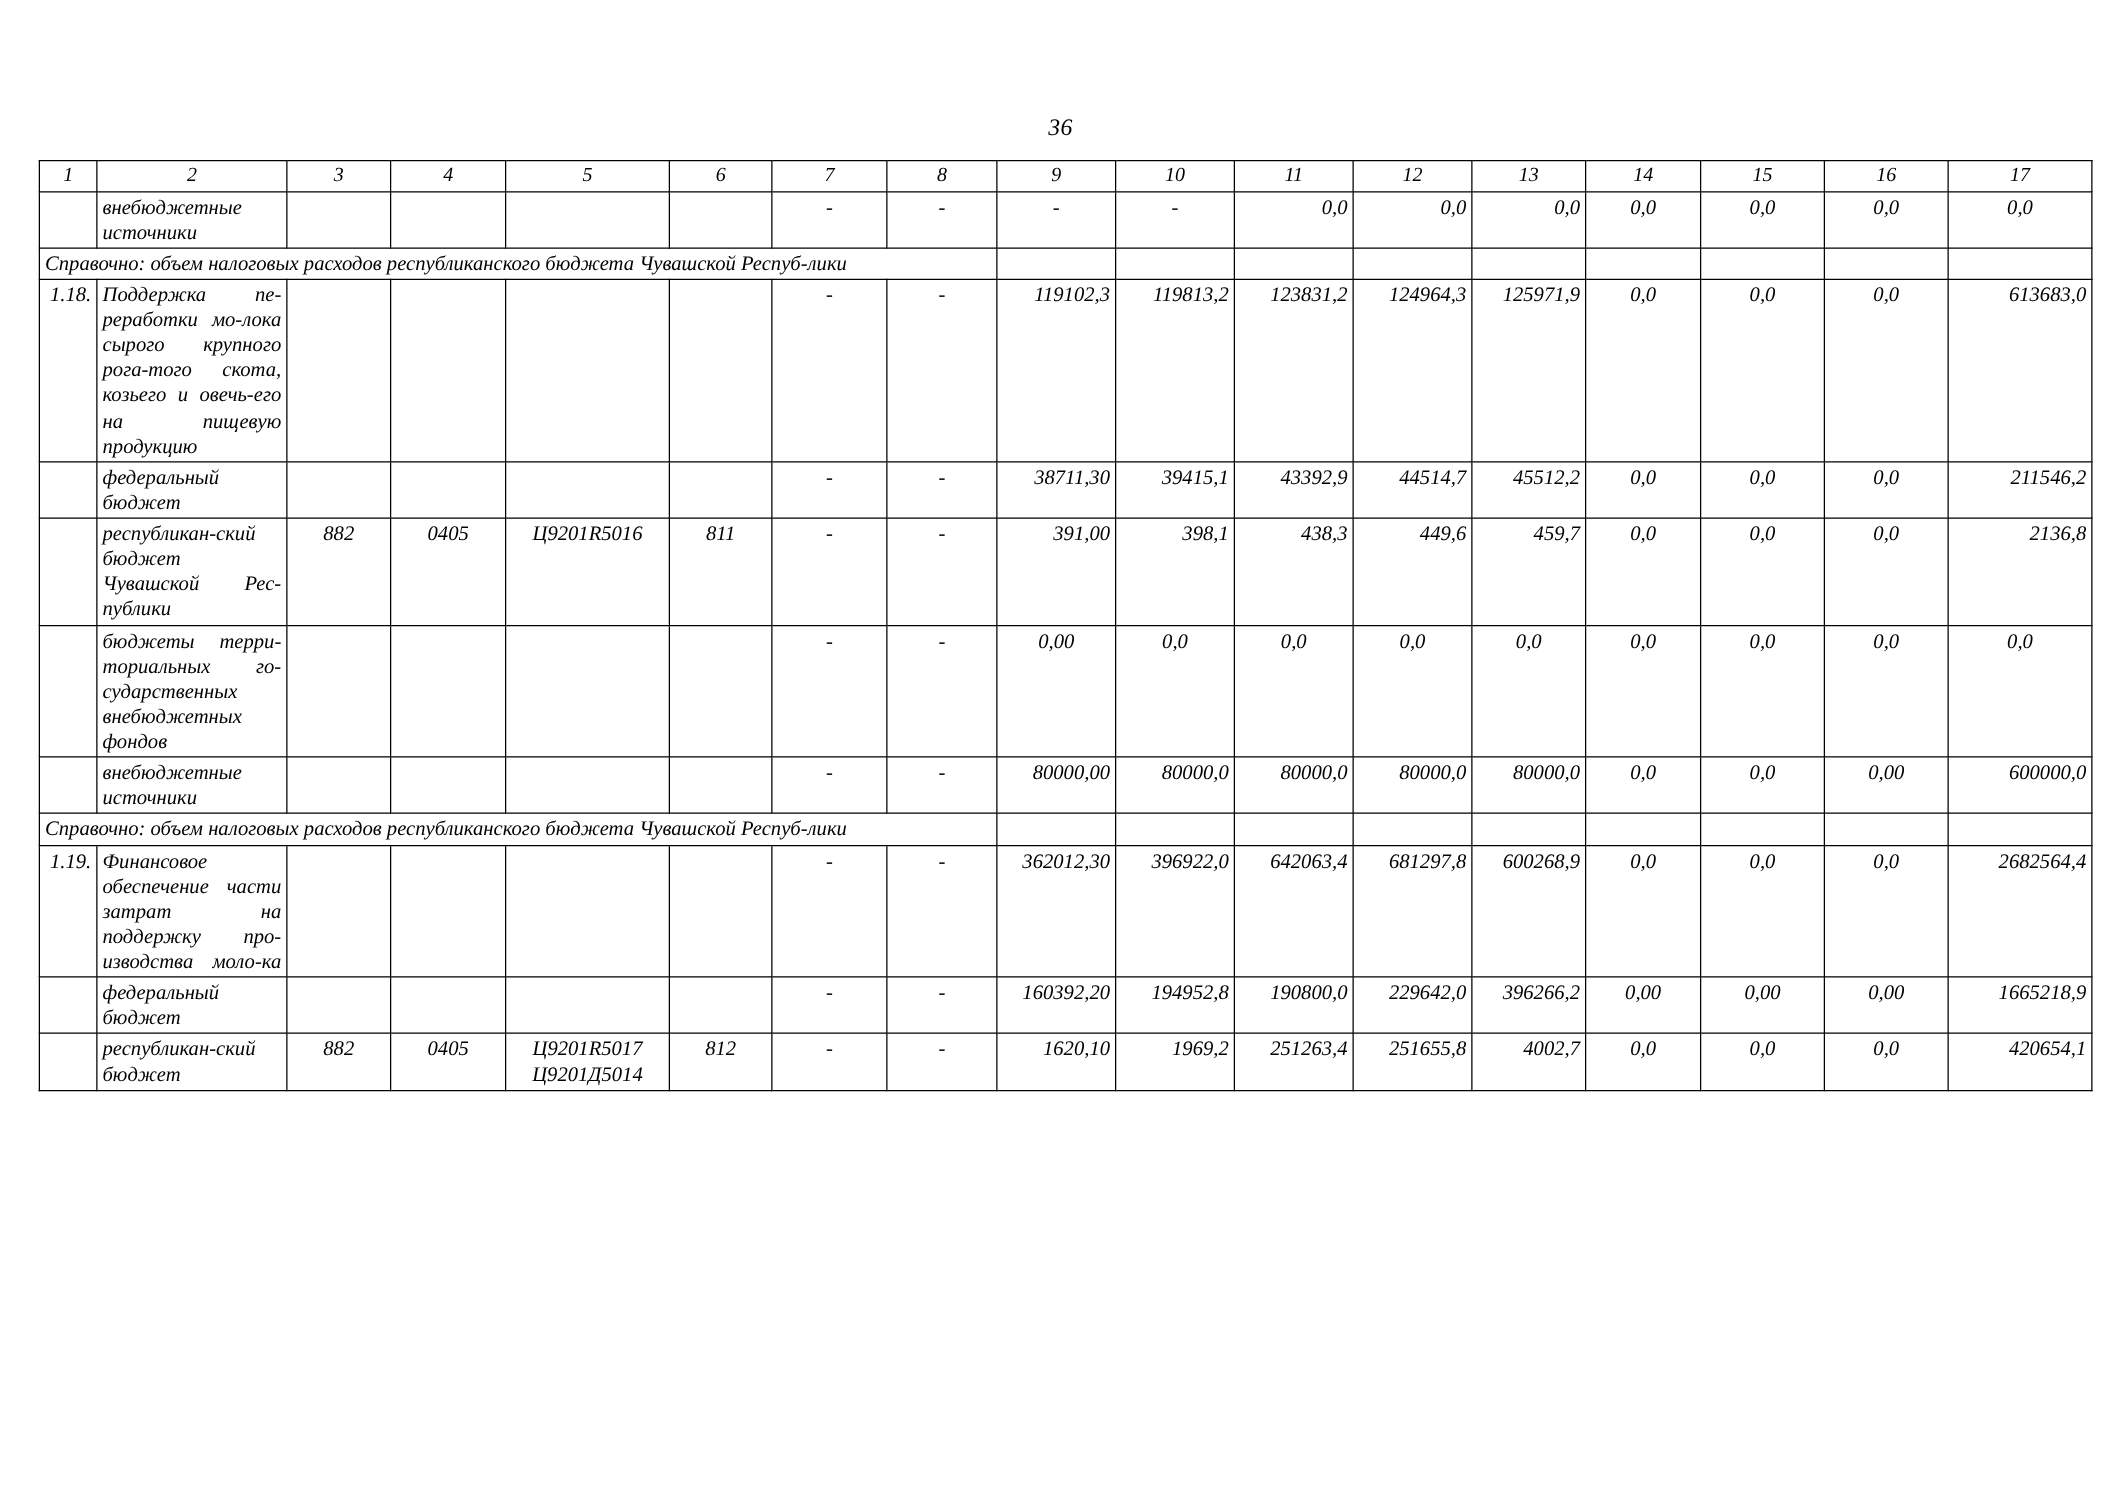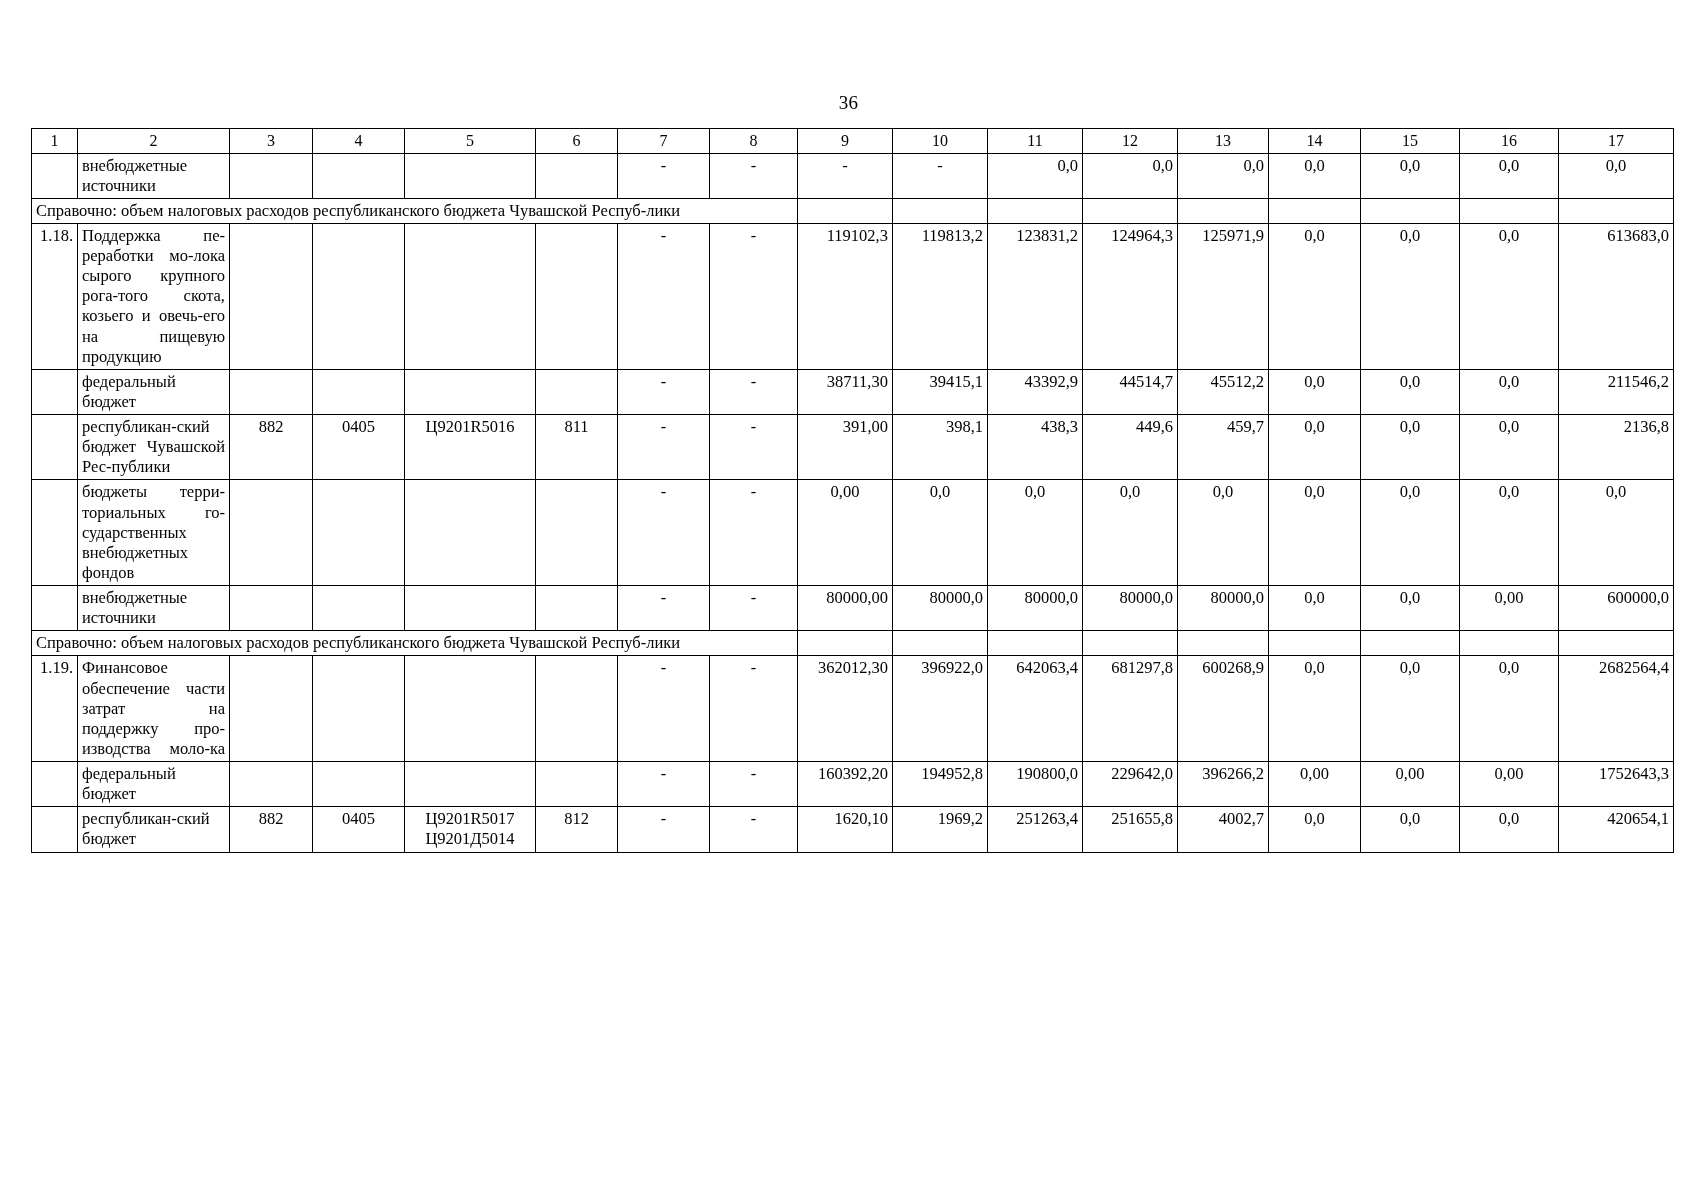--- a/index.html
+++ b/index.html
@@ -13,20 +13,21 @@
     font-family: "Liberation Serif", serif;
     color: #000000;
     position: relative;
   }
   .page {
     position: relative;
     width: 1697px;
     height: 852px;
     box-sizing: border-box;
     padding: 0;
+    font-style: italic;
   }
   .page-number {
     text-align: center;
     font-size: 19px;
     padding-top: 92px;
     padding-bottom: 14px;
     letter-spacing: 0.3px;
   }
   table.doc-table {
     border-collapse: collapse;
@@ -294,21 +295,21 @@
       <td class="c-center">-</td>
       <td class="c-center">-</td>
       <td class="c-right">160392,20</td>
       <td class="c-right">194952,8</td>
       <td class="c-right">190800,0</td>
       <td class="c-right">229642,0</td>
       <td class="c-right">396266,2</td>
       <td class="c-center">0,00</td>
       <td class="c-center">0,00</td>
       <td class="c-center">0,00</td>
-      <td class="c-right">1752643,3</td>
+      <td class="c-right">1665218,9</td>
     </tr>
 
     <tr>
       <td class="c-idx"></td>
       <td class="c-name">республикан-ский бюджет</td>
       <td class="c-code">882</td>
       <td class="c-code">0405</td>
       <td class="c-code">Ц9201R5017 Ц9201Д5014</td>
       <td class="c-code">812</td>
       <td class="c-center">-</td>

